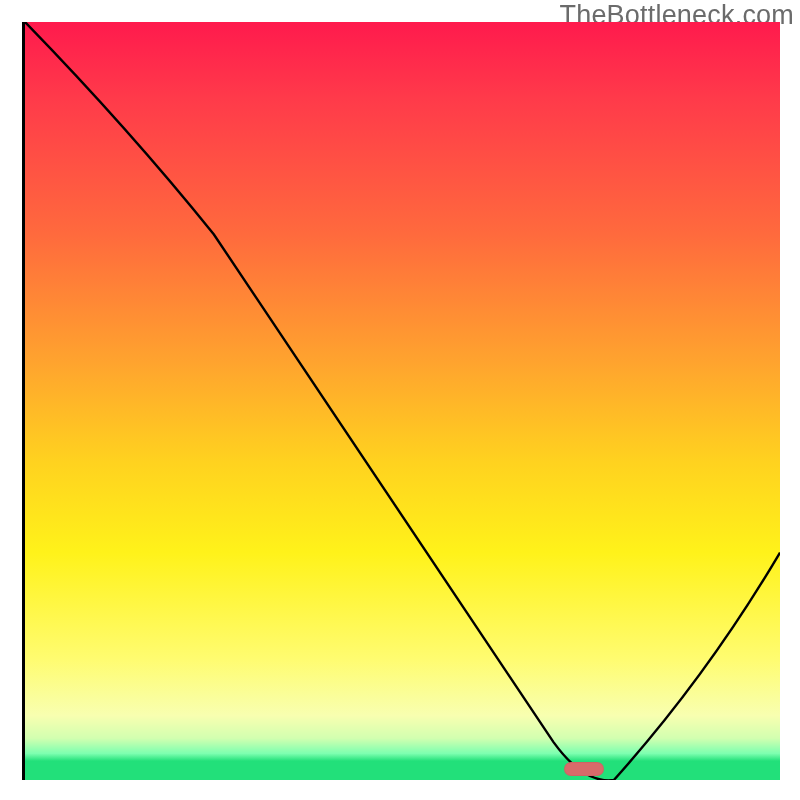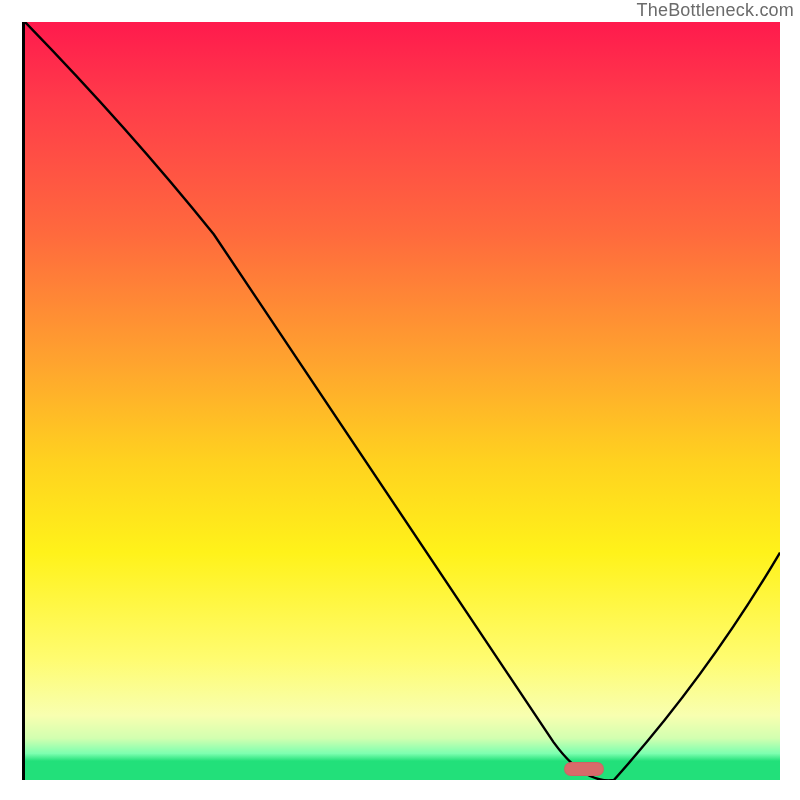--- a/index.html
+++ b/index.html
@@ -71,21 +71,21 @@
     height: 14px;
     border-radius: 7px;
     background: #d86a6a;
     box-shadow: inset 0 0 0 1px rgba(0,0,0,0.05);
   }
   .watermark {
     position: absolute;
     top: 0px;
     right: 6px;
     color: #6b6b6b;
-    font-size: 18px;
+    font-size: 27px;
     letter-spacing: 0.2px;
   }
 </style>
 </head>
 <body>
 
 <div class="stage">
 
   <div class="watermark">TheBottleneck.com</div>
 

